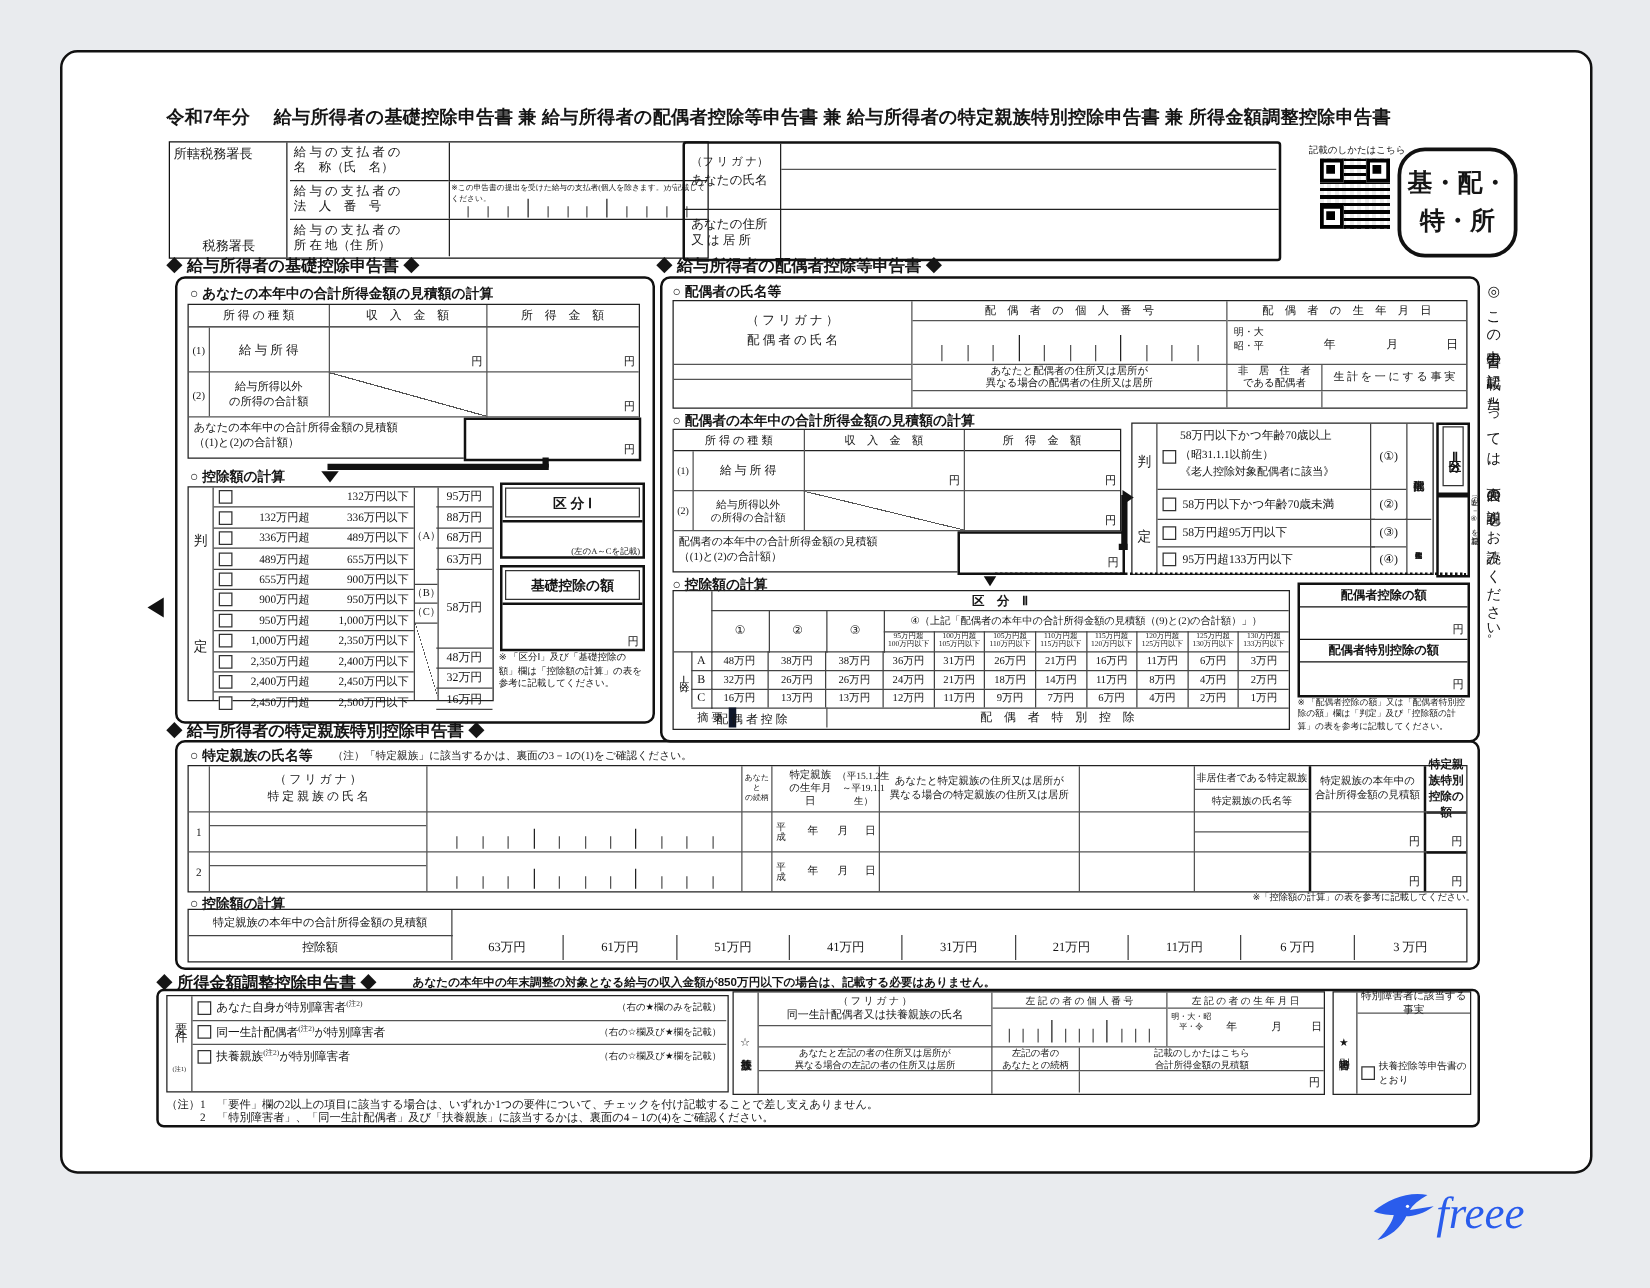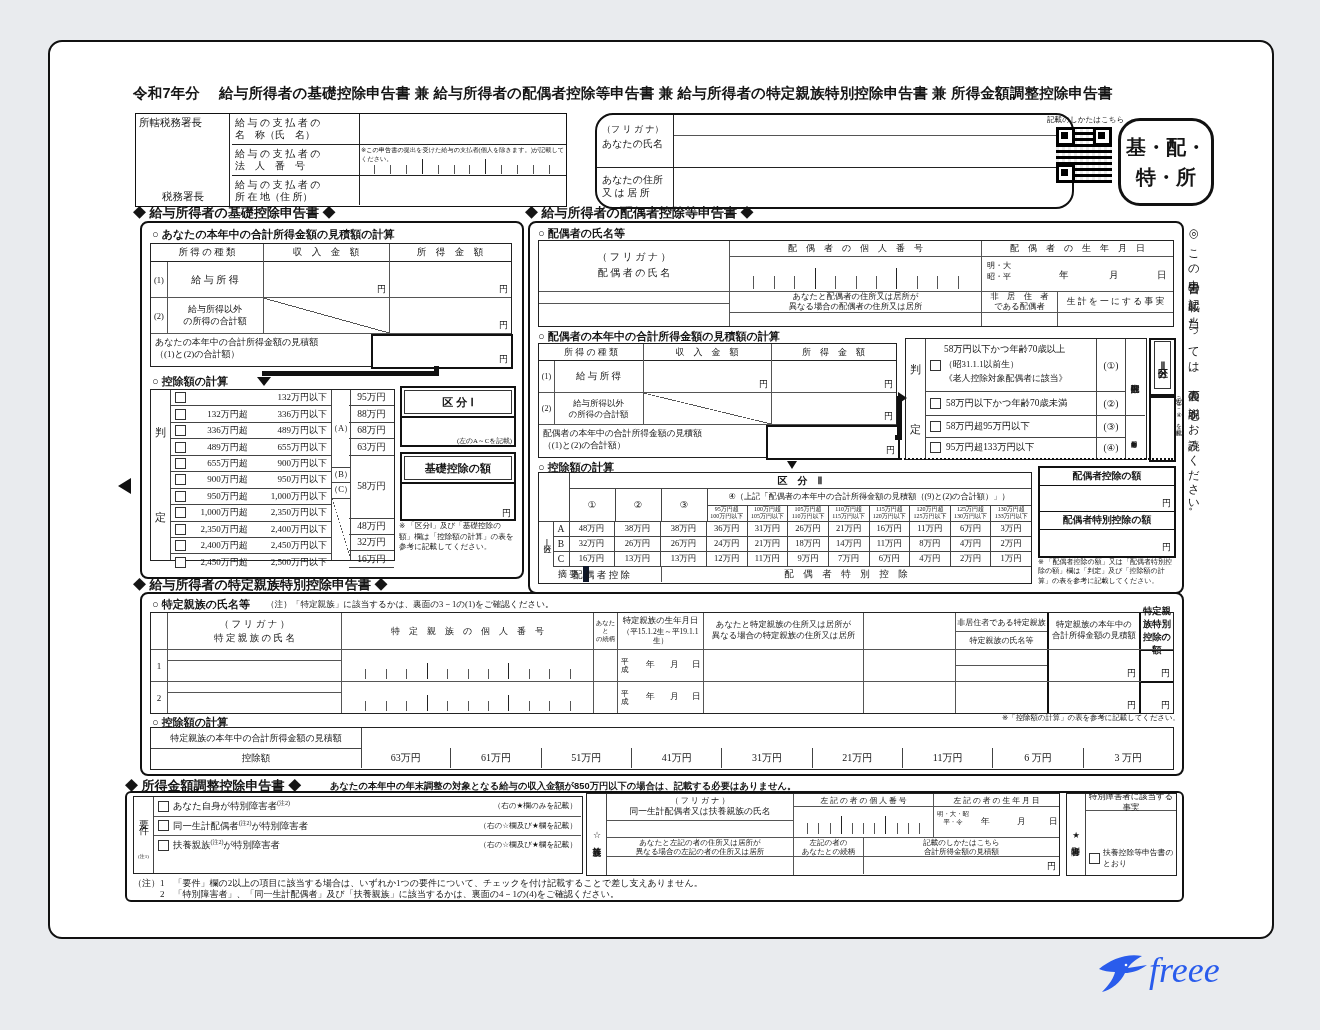--- a/index.html
+++ b/index.html
@@ -87,21 +87,21 @@
   </div>
   <div class="abs" style="left:96px;top:61px;width:334px;height:1px;background:#222"></div>
 
   <div class="abs" style="left:96px;top:62px;width:124px;height:29px;border-right:1px solid #222;display:flex;flex-direction:column;justify-content:center;padding-left:3px;font-size:10px;line-height:1.2">
     <span>給 与 の 支 払 者 の</span>
       <span>所 在 地（住 所）</span>
   </div>
   <div class="abs" style="left:223px;top:62px;width:207px;height:29px"></div>
 </div>
 
-<div class="abs" style="left:595px;top:113px;width:475px;height:92px;border:2.5px solid #111;border-radius:18px">
+<div class="abs" style="left:546px;top:113px;width:475px;height:92px;border:2.5px solid #111;border-radius:3px">
   <div class="abs" style="left:76px;top:0;width:1px;height:100%;background:#222"></div>
   <div class="abs" style="left:5px;top:8px;font-size:9px">（フ リ ガ ナ）</div>
   <div class="abs" style="left:5px;top:22px;font-size:10px">あなたの氏名</div>
   <div class="abs thin" style="left:77px;top:20px;width:396px;height:1px"></div>
   <div class="abs" style="left:0;top:52px;width:100%;height:1px;background:#222"></div>
   <div class="abs" style="left:5px;top:58px;font-size:10px;line-height:1.3">
     <span>あなたの住所</span><br><span>又 は 居 所</span>
   </div>
   <div class="abs" style="left:77px;top:0;width:396px;height:52px"></div>
   <div class="abs" style="left:77px;top:53px;width:396px;height:36px"></div>
@@ -537,26 +537,25 @@
   <div class="abs thin" style="left:442px;top:0;width:1px;height:100%"></div>
   <div class="abs thin" style="left:466px;top:0;width:1px;height:100%"></div>
   <div class="abs thin" style="left:552px;top:0;width:1px;height:100%"></div>
   <div class="abs thin" style="left:712px;top:0;width:1px;height:100%"></div>
   <div class="abs thin" style="left:804px;top:0;width:1px;height:100%"></div>
   <div class="abs" style="left:896px;top:0;width:2px;height:100%;background:#111"></div>
   <div class="abs c" style="left:17px;top:0;width:173px;height:36px;flex-direction:column;font-size:9.5px;line-height:1.5">
     <span>（ フ リ ガ ナ ）</span>
       <span>特 定 親 族 の 氏 名</span>
   </div>
-  <div class="abs c" style="left:191px;top:0;width:251px;height:36px;font-size:9px">特　定　親　族　の　個　人　番　号</div>
   <div class="abs c" style="left:443px;top:0;width:23px;height:36px;flex-direction:column;font-size:6.3px;line-height:1.3">
     <span>あなたと</span>
       <span>の続柄</span>
   </div>
-  <div class="abs c" style="left:467px;top:0;width:85px;height:36px;flex-direction:column;font-size:7.6px;line-height:1.3">
+  <div class="abs c" style="left:478px;top:0;width:85px;height:36px;flex-direction:row;font-size:7.6px;line-height:1.3">
     <span style="font-size:8.4px">特定親族の生年月日</span>
       <span>（平15.1.2生～平19.1.1生）</span>
   </div>
   <div class="abs c" style="left:553px;top:0;width:159px;height:36px;flex-direction:column;font-size:8.4px;line-height:1.3">
     <span>あなたと特定親族の住所又は居所が</span>
       <span>異なる場合の特定親族の住所又は居所</span>
   </div>
   <div class="abs c" style="left:805px;top:0;width:91px;height:18px;font-size:8px;border-bottom:1px solid #555">非居住者である特定親族</div>
   <div class="abs c" style="left:805px;top:18px;width:91px;height:18px;font-size:8px">特定親族の氏名等</div>
   <div class="abs c" style="left:898px;top:0;width:90px;height:36px;flex-direction:column;font-size:8.4px;line-height:1.3">

